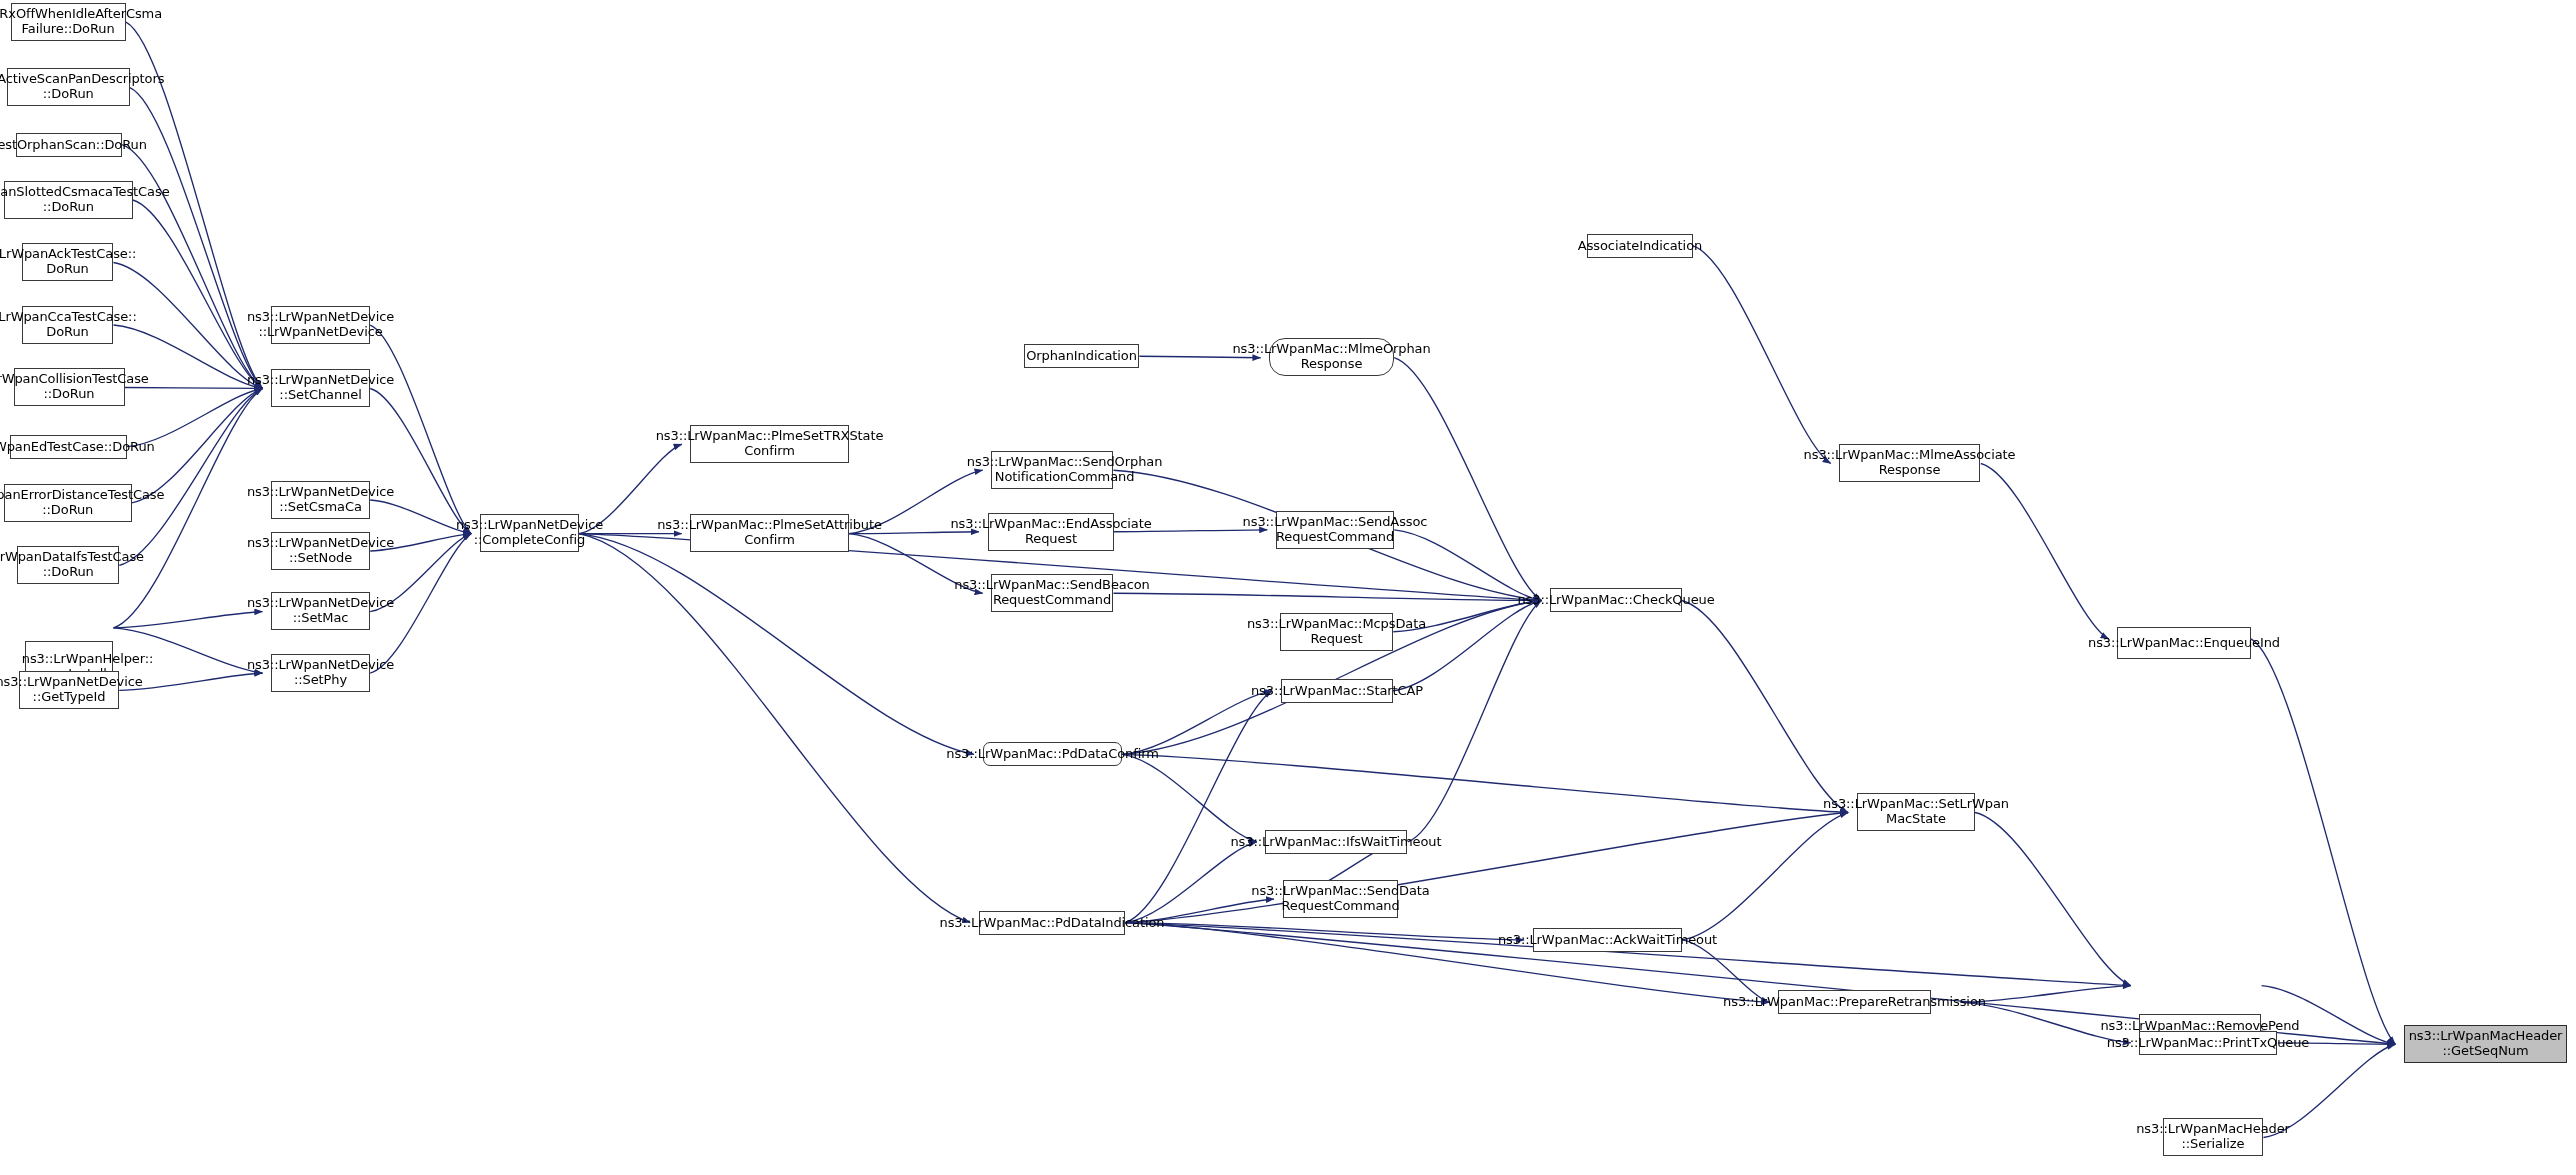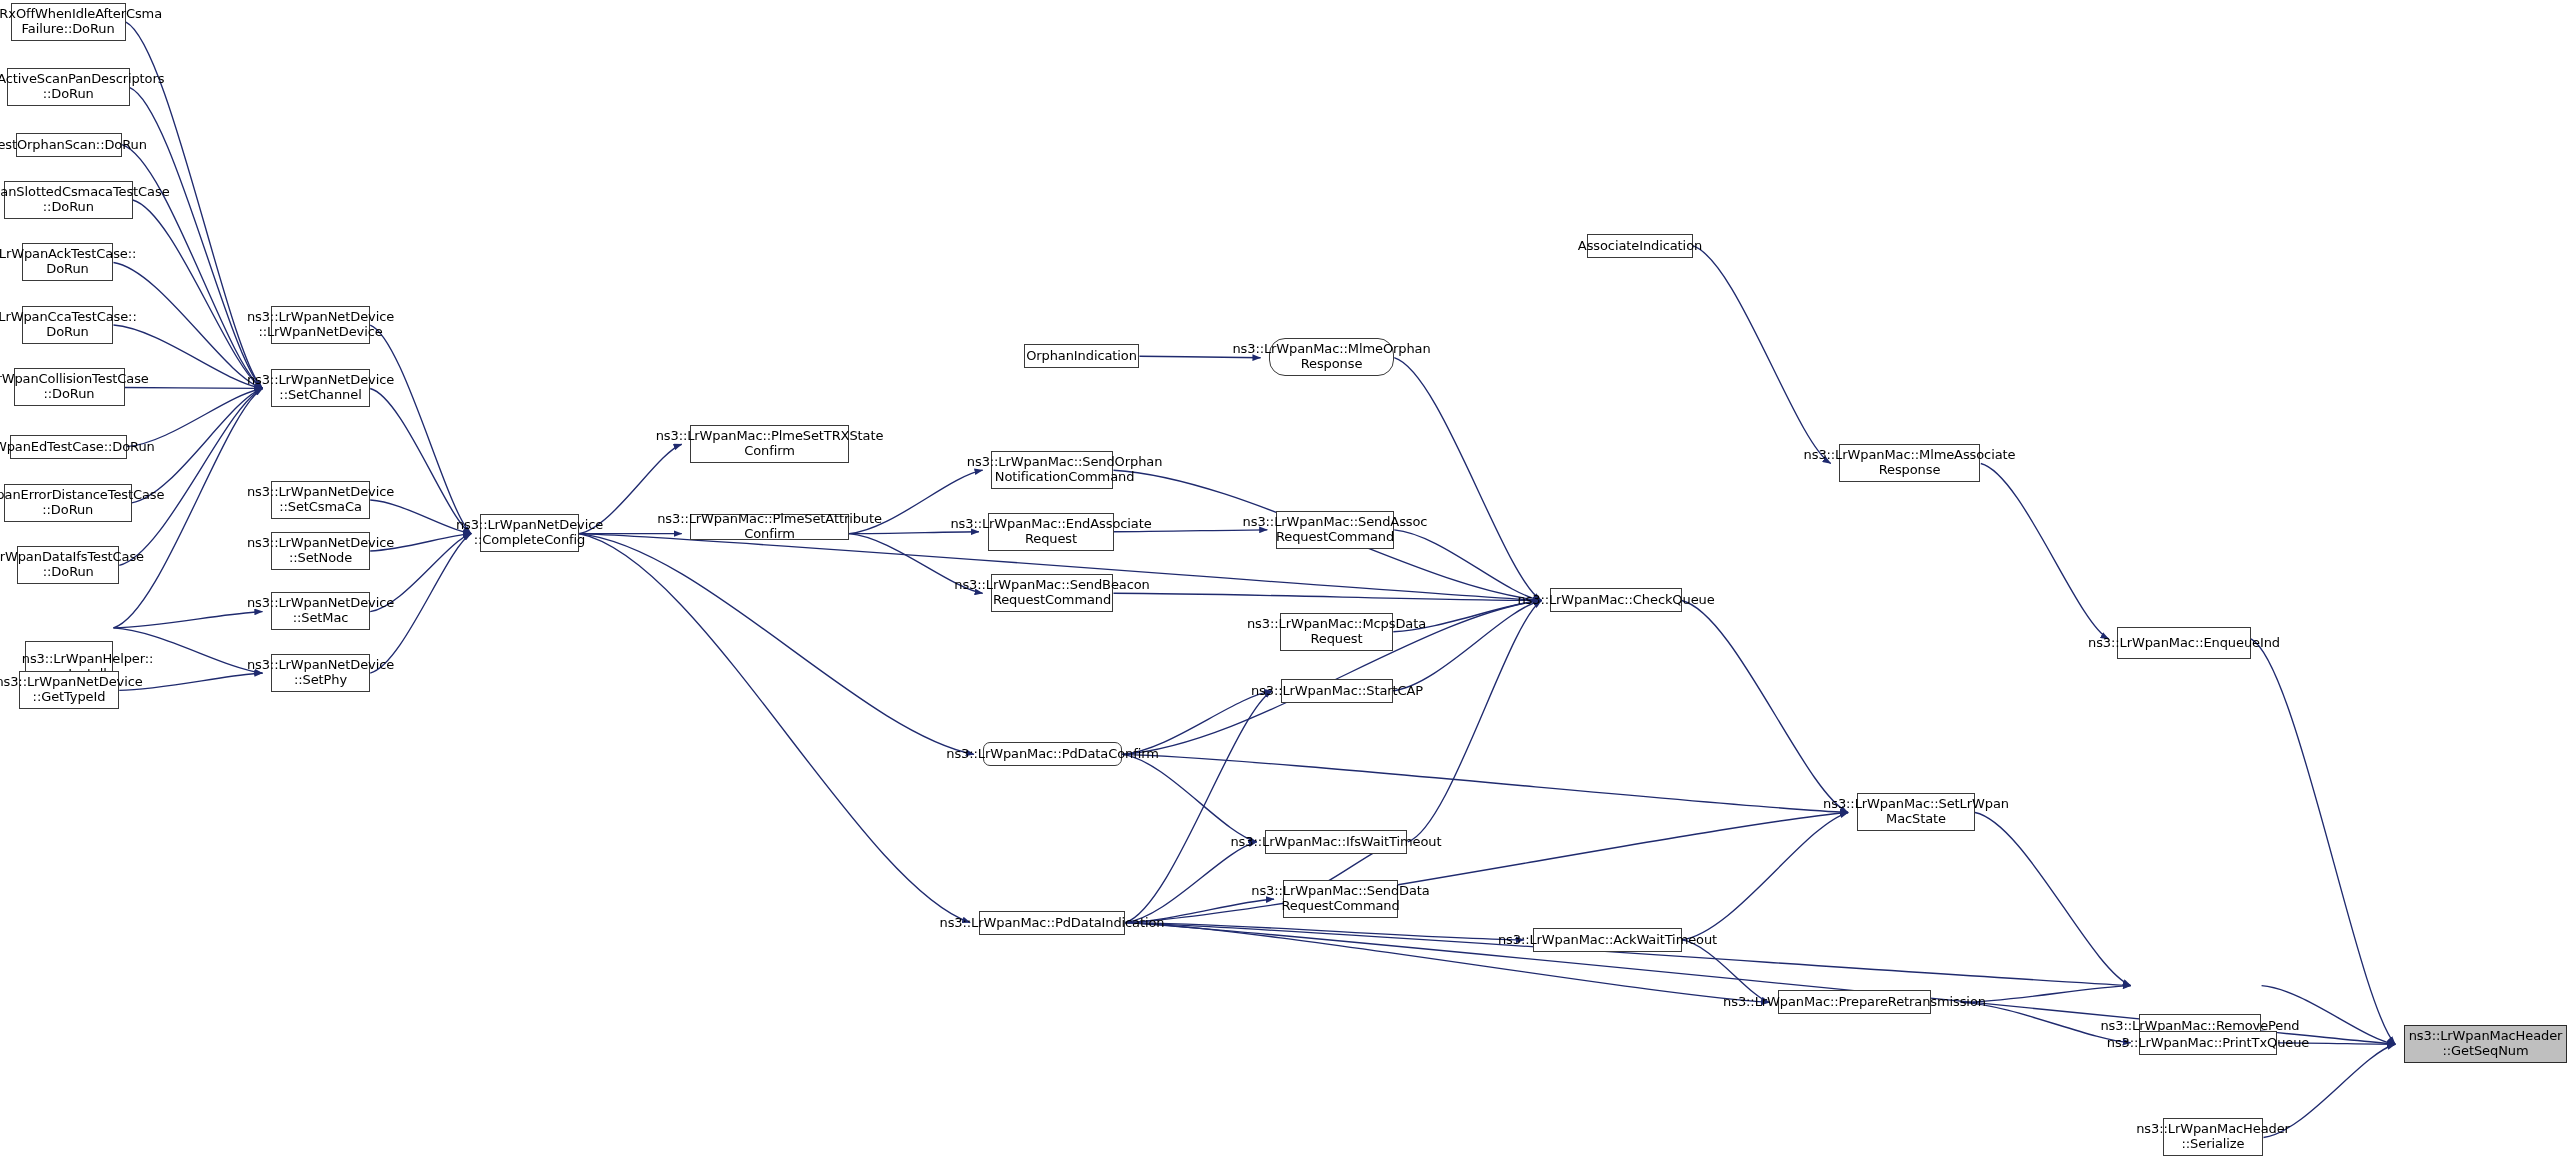--- a/index.html
+++ b/index.html
@@ -135,21 +135,21 @@
     <div class="node" style="left: 271px; top: 532px; width: 99px; height: 38px;">ns3::LrWpanNetDevice
 ::SetNode</div>
     <div class="node" style="left: 271px; top: 592px; width: 99px; height: 38px;">ns3::LrWpanNetDevice
 ::SetMac</div>
     <div class="node" style="left: 271px; top: 654px; width: 99px; height: 38px;">ns3::LrWpanNetDevice
 ::SetPhy</div>
     <div class="node" style="left: 480px; top: 514px; width: 99px; height: 38px;">ns3::LrWpanNetDevice
 ::CompleteConfig</div>
     <div class="node" style="left: 690px; top: 425px; width: 159px; height: 38px;">ns3::LrWpanMac::PlmeSetTRXState
 Confirm</div>
-    <div class="node" style="left: 690px; top: 514px; width: 159px; height: 26px;">ns3::LrWpanMac::PlmeSetAttribute
+    <div class="node" style="left: 690px; top: 514px; width: 159px; height: 38px;">ns3::LrWpanMac::PlmeSetAttribute
 Confirm</div>
     <div class="node" style="left: 1024px; top: 344px; width: 115px; height: 24px; text-align: center;">OrphanIndication</div>
     <div class="node" style="left: 991px; top: 451px; width: 122px; height: 38px; padding-left: 28px;">ns3::LrWpanMac::SendOrphan
 NotificationCommand</div>
     <div class="node" style="left: 988px; top: 513px; width: 126px; height: 38px;">ns3::LrWpanMac::EndAssociate
 Request</div>
     <div class="node" style="left: 991px; top: 574px; width: 122px; height: 38px;">ns3::LrWpanMac::SendBeacon
 RequestCommand</div>
     <div class="node" style="left: 1269px; top: 338px; width: 125px; height: 38px; border-radius: 16px;">ns3::LrWpanMac::MlmeOrphan
 Response</div>

